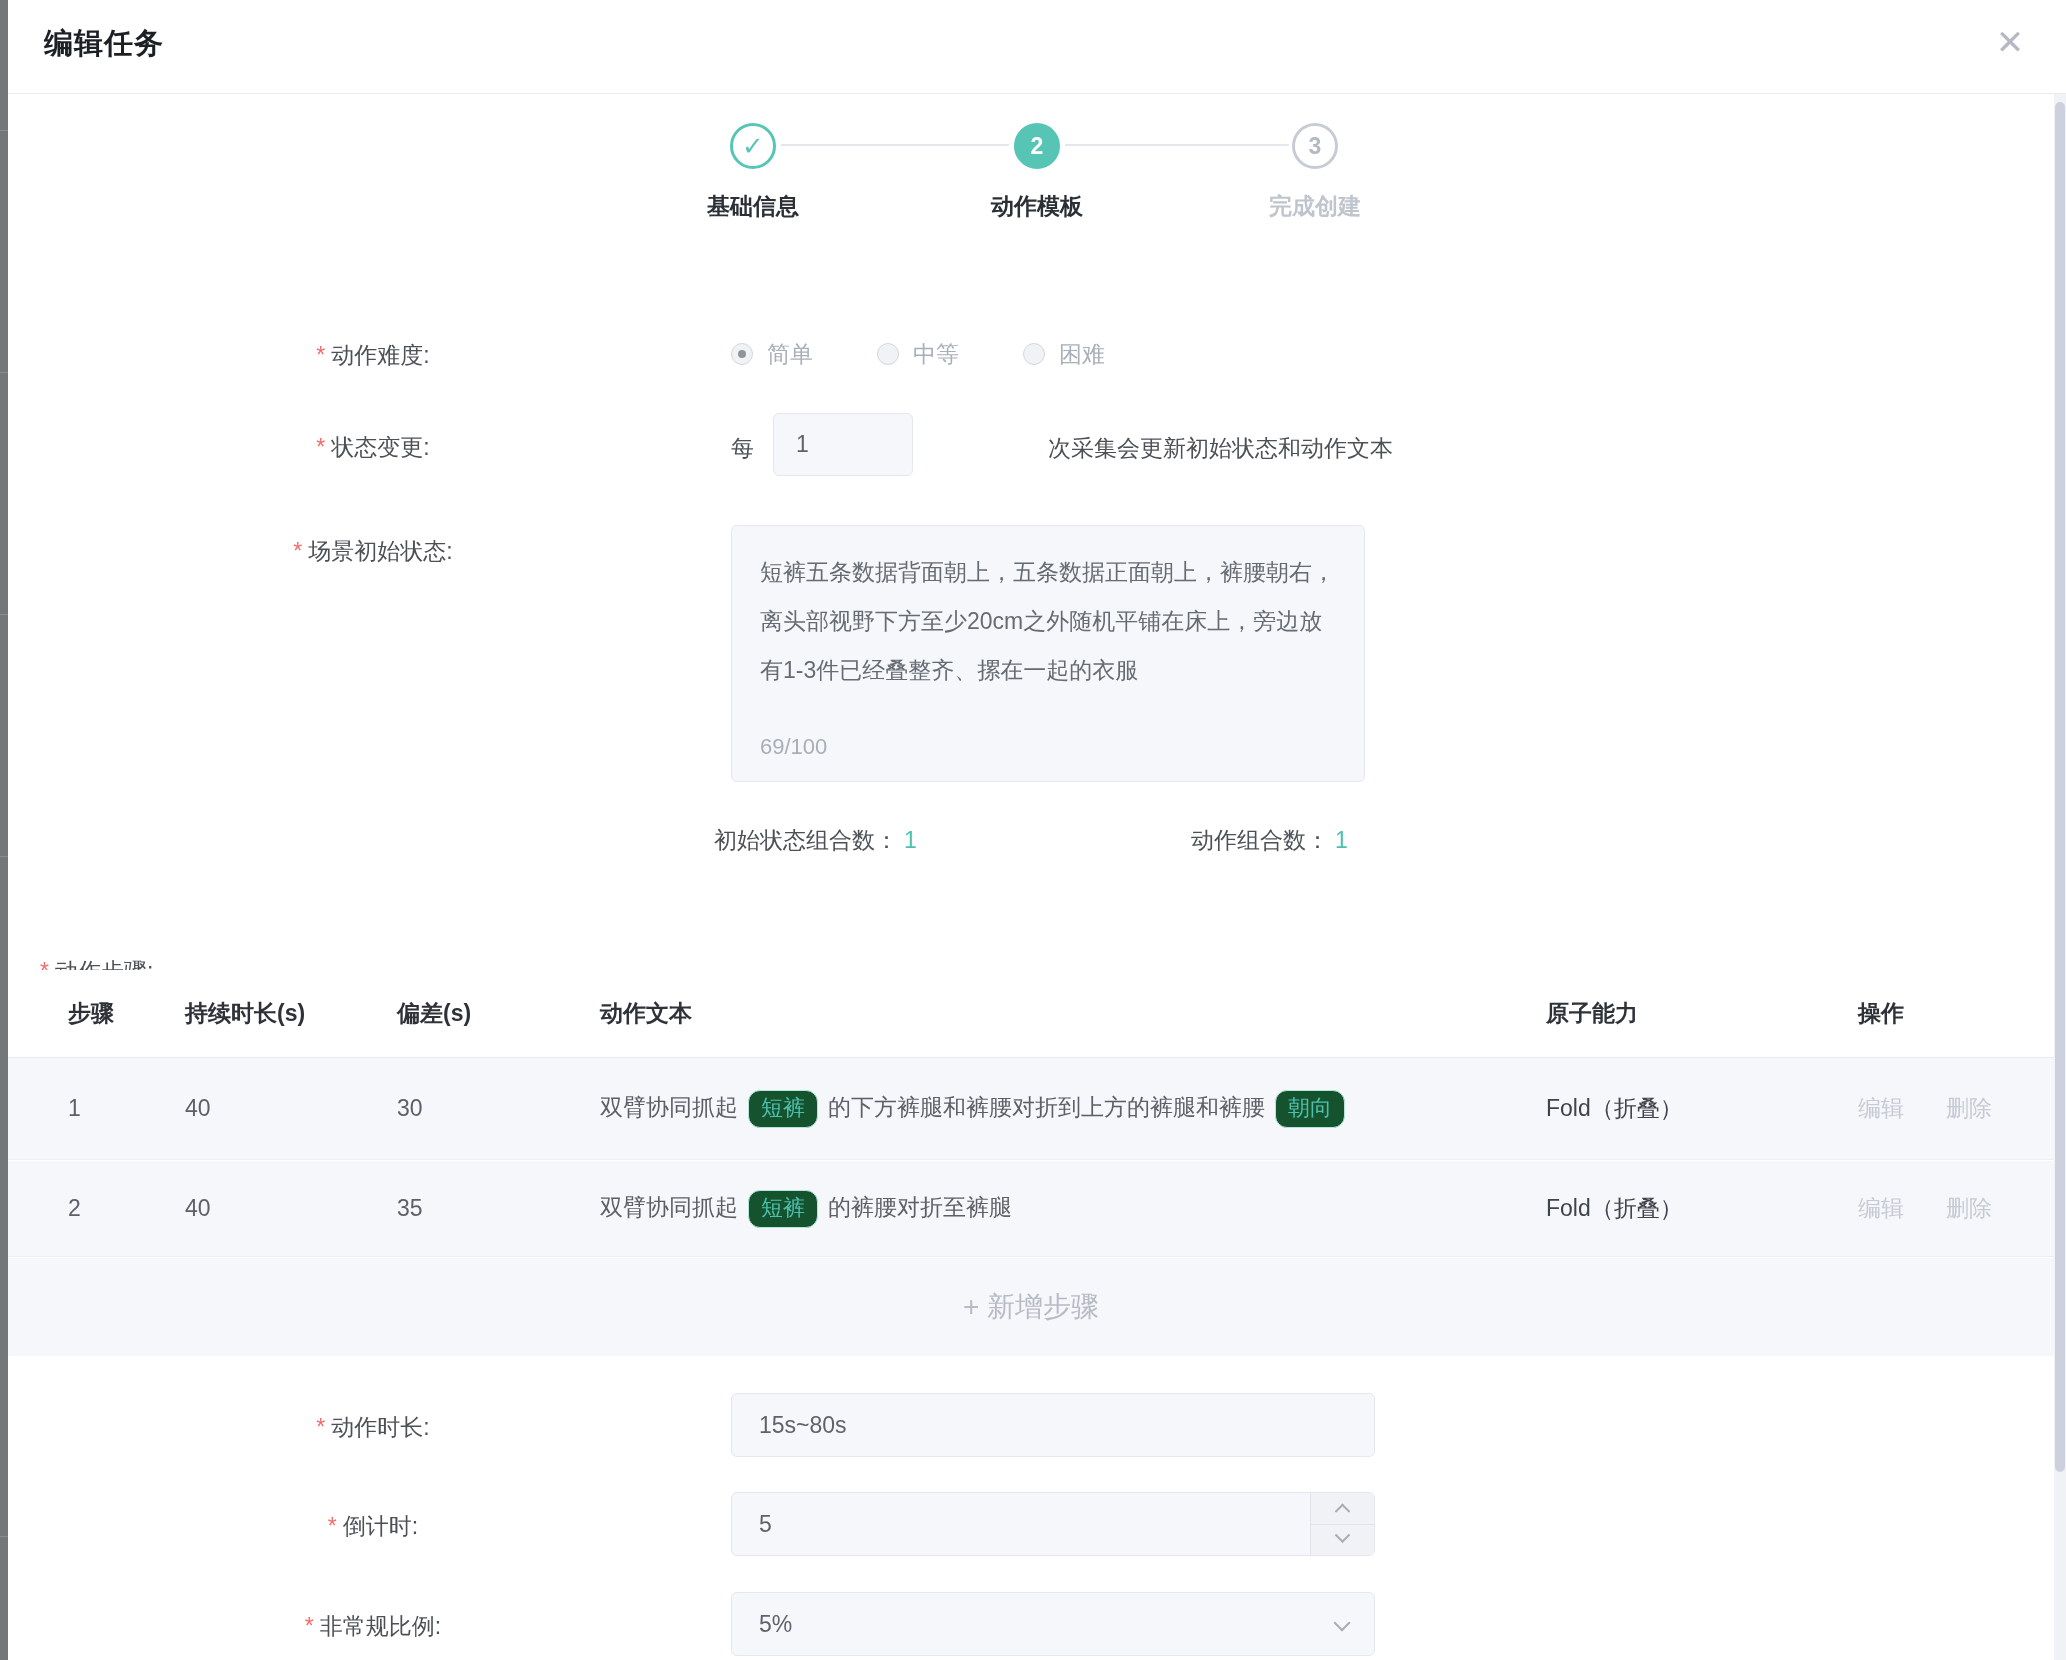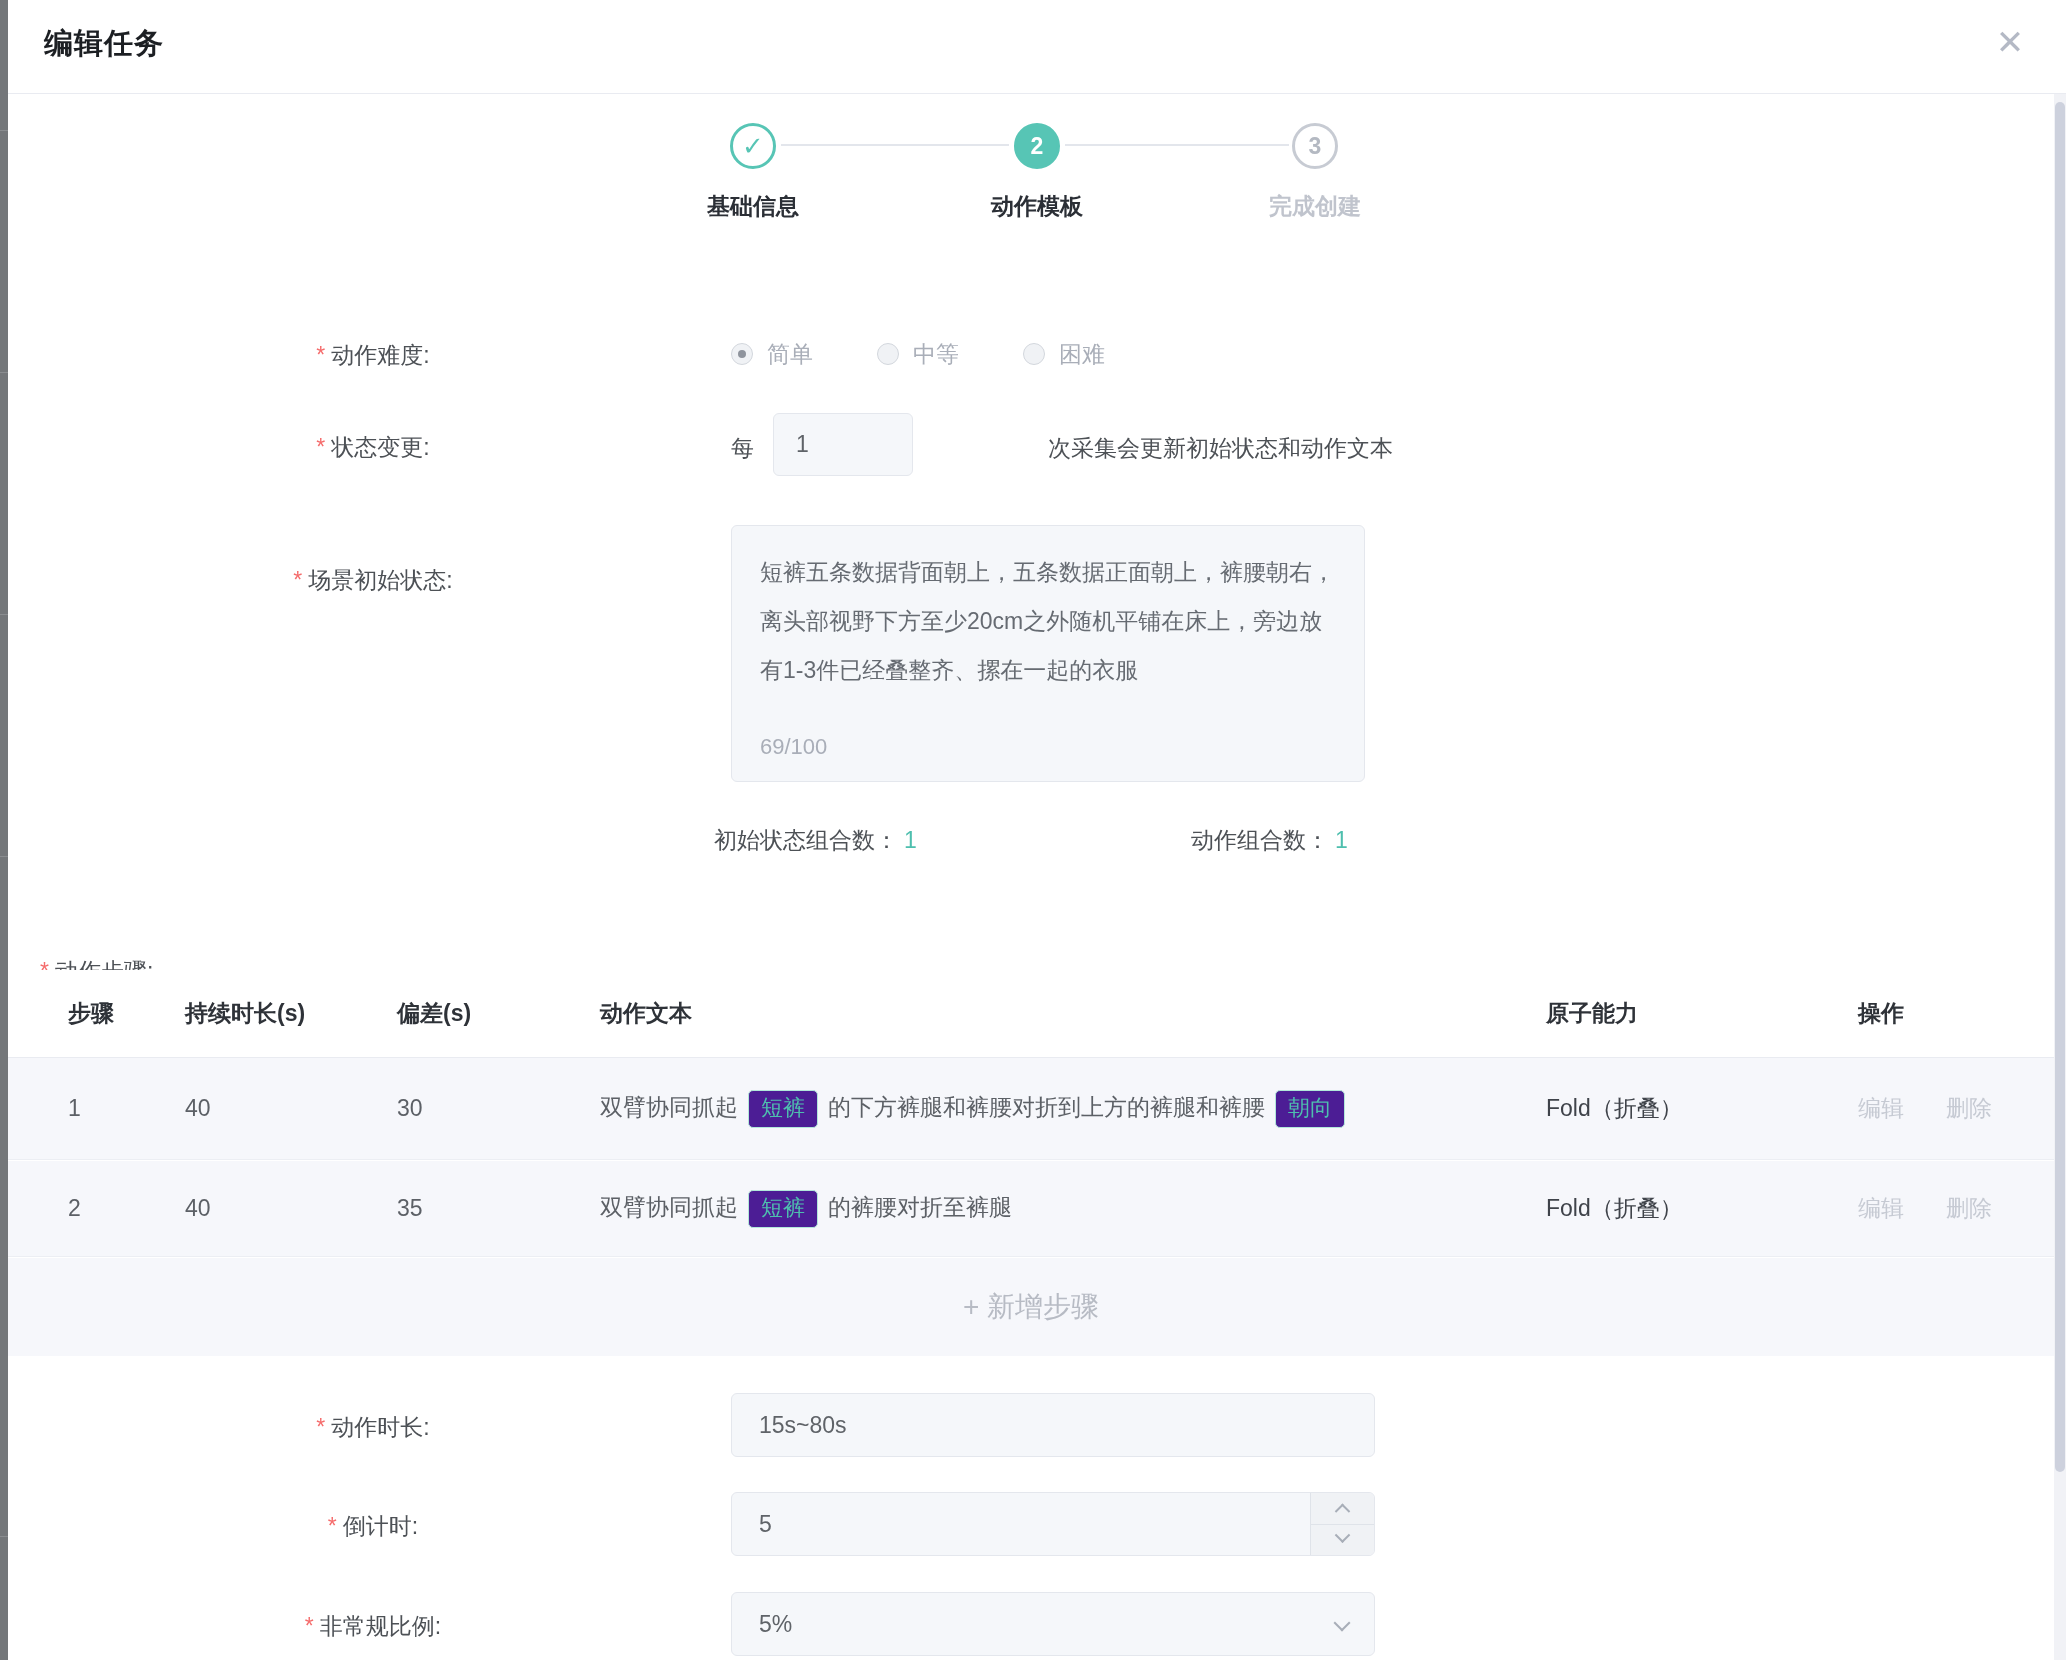--- a/index.html
+++ b/index.html
@@ -56,21 +56,21 @@
   .combo-label { font-size: 23px; color: #4d5156; }
   .combo-value { font-size: 23px; color: #4ebfae; margin-left: 6px; }
 
   
   .tbl-row { position: absolute; left: 0; width: 2046px; display: grid; grid-template-columns: 177px 212px 203px 946px 312px 196px; align-items: center; font-size: 23px; }
   .tbl-row > div:first-child { padding-left: 60px; }
   .tbl-header { top: 970px; height: 88px; font-weight: bold; color: #2e3238; border-bottom: 1px solid #e9ebf1; background: #fff; }
   .tbl-data { background: #f6f7fb; color: #5c6066; }
   .row-1 { top: 1058px; height: 102px; border-bottom: 1px solid #eceef3; }
   .row-2 { top: 1161px; height: 96px; border-bottom: 1px solid #eceef3; }
-  .tag { display: inline-block; margin: 0 10px; padding: 3px 12px 5px; border: 1px solid #b2e7da; background: #4c1d95; color: #4ebfae; border-radius: 5px; font-size: 22px; line-height: 28px; }
+  .tag { display: inline-block; margin: 0 10px; padding: 3px 12px 5px; border: 1px solid #b2e7da; background: #14532d; color: #4ebfae; border-radius: 12px; font-size: 22px; line-height: 28px; }
   .op-link { color: #c6cad3; margin-right: 42px; cursor: pointer; }
   .add-row { position: absolute; left: 0; top: 1258px; width: 2046px; height: 98px; background: #f6f7fb; display: flex; align-items: center; justify-content: center; font-size: 28px; color: #b7bbc4; cursor: pointer; }
 
   
   .input-box { position: absolute; left: 723px; width: 644px; height: 64px; display: flex; align-items: center; padding-left: 27px; }
   .num-stepper { position: absolute; right: 0; top: 0; bottom: 0; width: 64px; border-left: 1px solid #dfe3e9; display: flex; flex-direction: column; }
   .num-step-btn { flex: 1; display: flex; align-items: center; justify-content: center; background: #f0f2f5; cursor: pointer; }
   .num-step-btn:first-child { border-bottom: 1px solid #dfe3e9; border-radius: 0 5px 0 0; }
   .num-step-btn:last-child { border-radius: 0 0 5px 0; }
   .chev { width: 11px; height: 11px; border-left: 2px solid #a8aeb8; border-top: 2px solid #a8aeb8; }
@@ -136,21 +136,21 @@
 
   <div class="form-label" style="left:35px; top:432px;">
     <span class="asterisk">*</span><span>状态变更:</span>
   </div>
   <div class="inline-text" style="left:723px; top:433px;">每</div>
   <div class="ctl" style="position:absolute; left:765px; top:413px; width:140px; height:63px; display:flex; align-items:center; padding-left:22px;">
     <span>1</span>
   </div>
   <div class="inline-text" style="left:1040px; top:433px;">次采集会更新初始状态和动作文本</div>
 
-  <div class="form-label" style="left:35px; top:536px;margin-top:29px;">
+  <div class="form-label" style="left:35px; top:536px;">
     <span class="asterisk">*</span><span>场景初始状态:</span>
   </div>
   <div class="ctl textarea-box">
     <span>短裤五条数据背面朝上，五条数据正面朝上，裤腰朝右，离头部视野下方至少20cm之外随机平铺在床上，旁边放有1-3件已经叠整齐、摞在一起的衣服</span>
     <span class="textarea-counter">69/100</span>
   </div>
 
   <div style="position:absolute; left:706px; top:825px;">
     <span class="combo-label">初始状态组合数：</span><span class="combo-value">1</span>
   </div>

